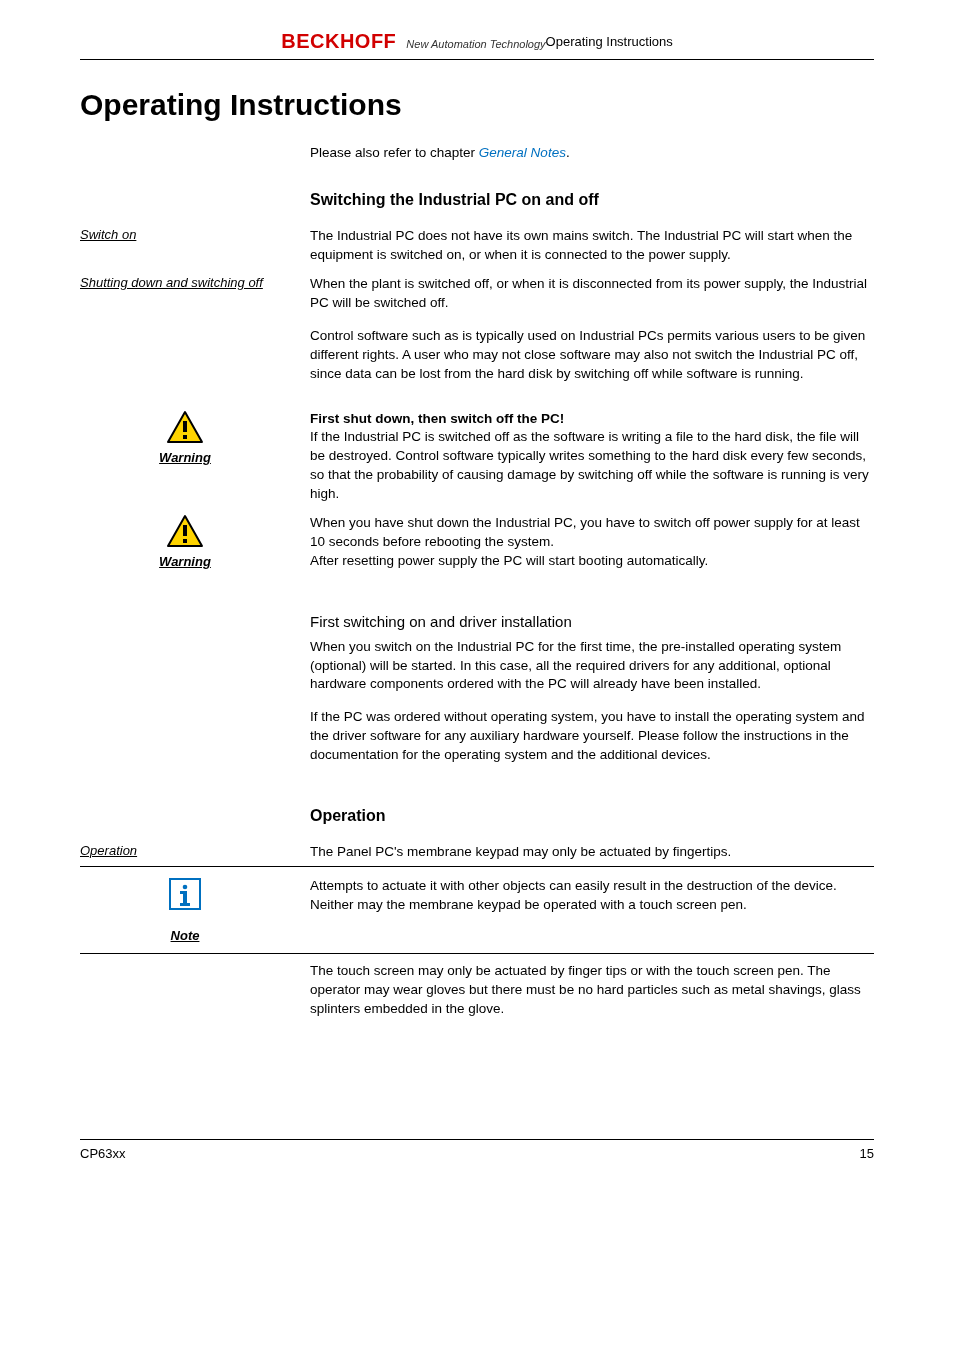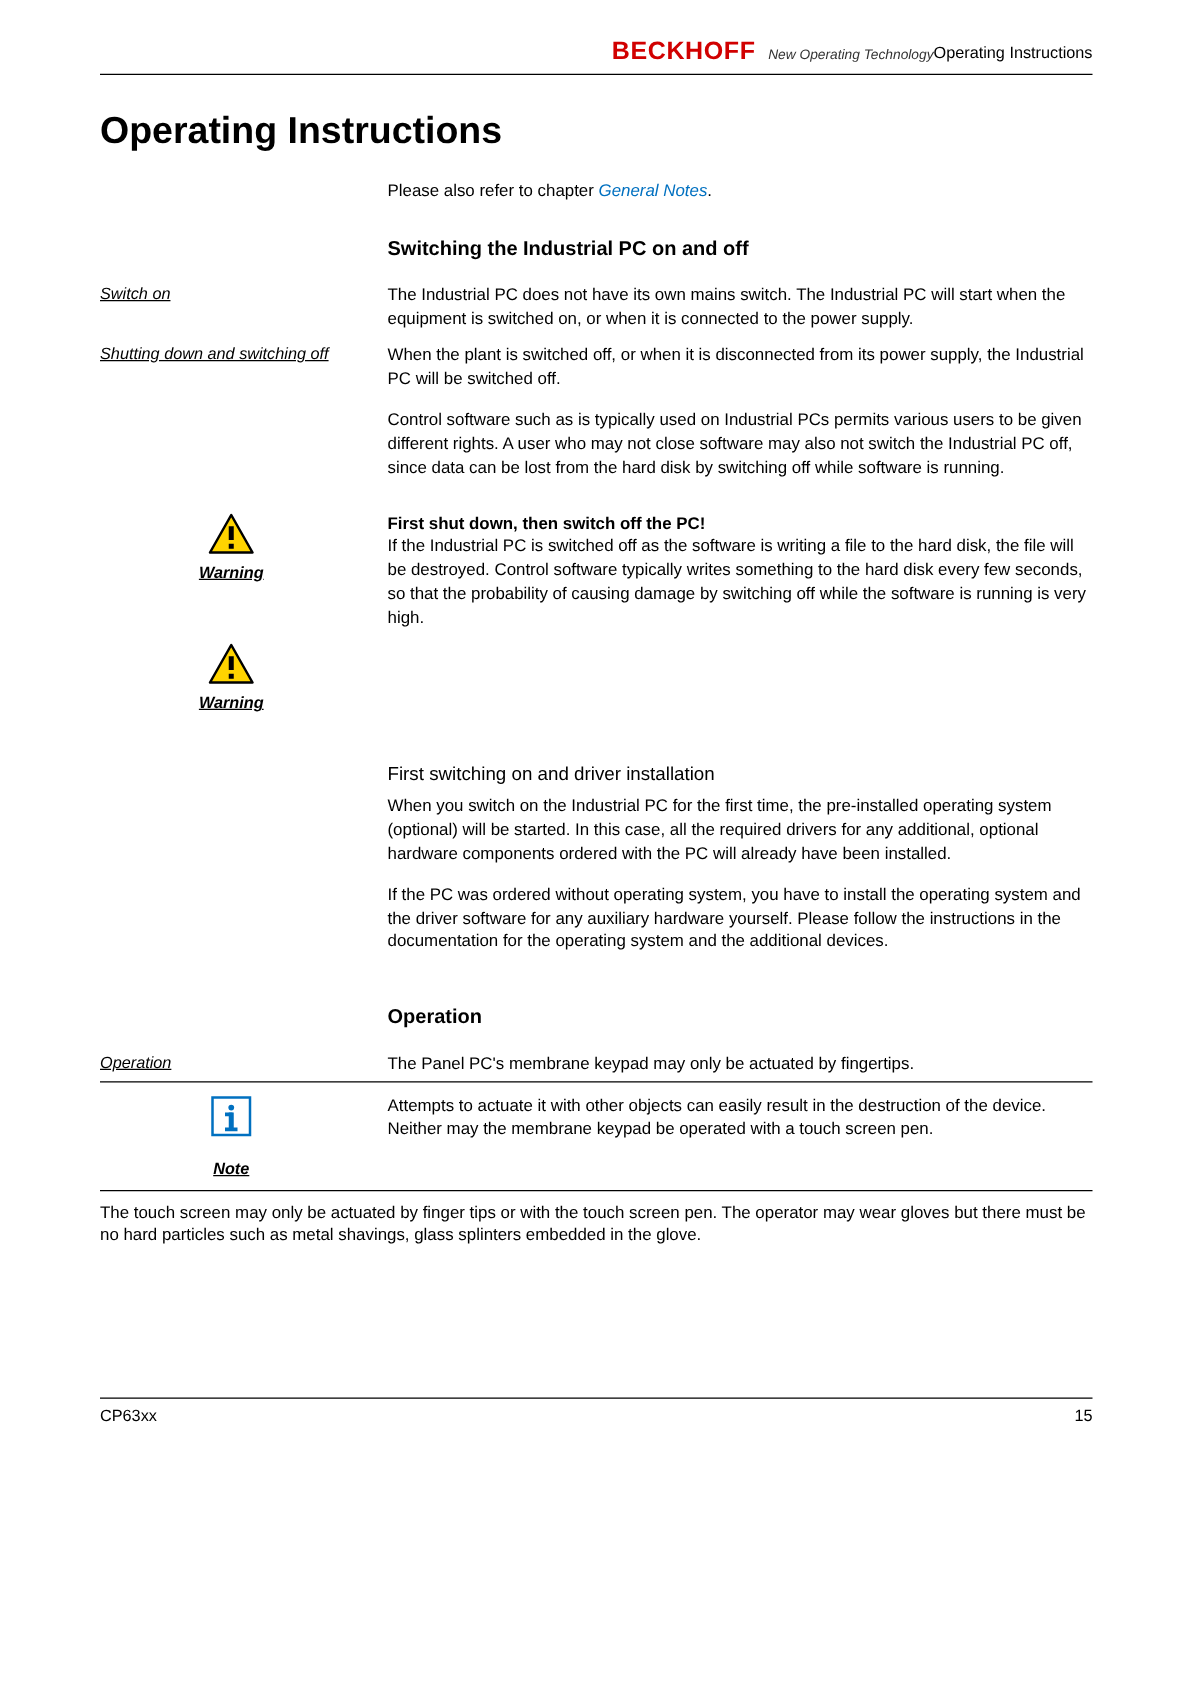--- a/index.html
+++ b/index.html
@@ -8,21 +8,21 @@
       font-family: Arial, Helvetica, sans-serif;
       background: #ffffff;
       color: #000000;
       width: 954px;
     }
     .page {
       padding: 30px 80px 40px 80px;
     }
     .header {
       display: flex;
-      justify-content: flex-end;
+      justify-content: center;
       align-items: center;
       border-bottom: 1px solid #000;
       padding-bottom: 6px;
       margin-bottom: 28px;
     }
     .logo-area {
       display: flex;
       align-items: baseline;
       gap: 10px;
     }
@@ -125,21 +125,21 @@
     }
   </style>
 </head>
 <body>
 
 <div class="page">
 
   <div class="header">
     <div class="logo-area">
       <span class="logo-text">BECKHOFF</span>
-      <span class="logo-sub">New Operating Technology</span>
+      <span class="logo-sub">New Automation Technology</span>
     </div>
     <div class="header-right">Operating Instructions</div>
   </div>
 
   <h1>Operating Instructions</h1>
 
   <div class="content">
 
     <div class="row">
       <div class="sidenote"></div>
@@ -202,20 +202,26 @@
         <span class="sidenote-label">
           <span class="warn-icon">
             <svg width="38" height="34" viewBox="0 0 38 34">
               <polygon points="19,2 36,32 2,32" fill="#FFD400" stroke="#000" stroke-width="2" stroke-linejoin="round"></polygon>
               <rect x="17" y="11" width="4" height="11" fill="#000"></rect>
               <rect x="17" y="25" width="4" height="4" fill="#000"></rect>
             </svg>
           </span>
           <span style="font-weight:bold;">Warning</span>
         </span>
+      </div>
+      <div class="body-col">
+        <p>
+          <span>When you have shut down the Industrial PC, you have to switch off power supply for at least 10 seconds before rebooting the system.</span><br>
+          <span>After resetting power supply the PC will start booting automatically.</span>
+        </p>
       </div>
     </div>
 
     <div class="big-spacer"></div>
 
     <div class="row">
       <div class="sidenote"></div>
       <div class="body-col">
         <h3>First switching on and driver installation</h3>
         <p>When you switch on the Industrial PC for the first time, the pre-installed operating system (optional) will be started. In this case, all the required drivers for any additional, optional hardware components ordered with the PC will already have been installed.</p>
@@ -252,21 +258,21 @@
             </svg>
           </span>
           <span style="font-weight:bold;margin-top:11px;">Note</span>
         </span>
       </div>
       <div class="body-col">
         <p style="margin-bottom:0;">Attempts to actuate it with other objects can easily result in the destruction of the device. Neither may the membrane keypad be operated with a touch screen pen.</p>
       </div>
     </div>
 
-    <div class="row" style="margin-top:8px;flex-direction:column;">
+    <div class="row" style="margin-top:8px;">
       <div class="sidenote"></div>
       <div class="body-col">
         <p>The touch screen may only be actuated by finger tips or with the touch screen pen. The operator may wear gloves but there must be no hard particles such as metal shavings, glass splinters embedded in the glove.</p>
       </div>
     </div>
 
   </div>
 
   <div class="footer">
     <span>CP63xx</span>

